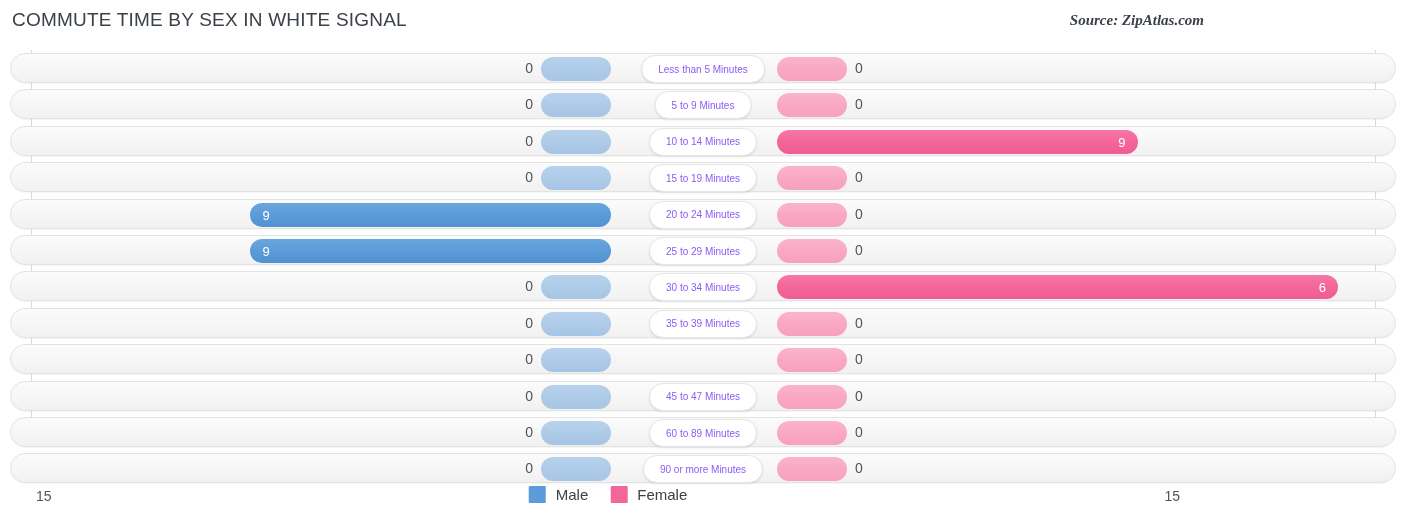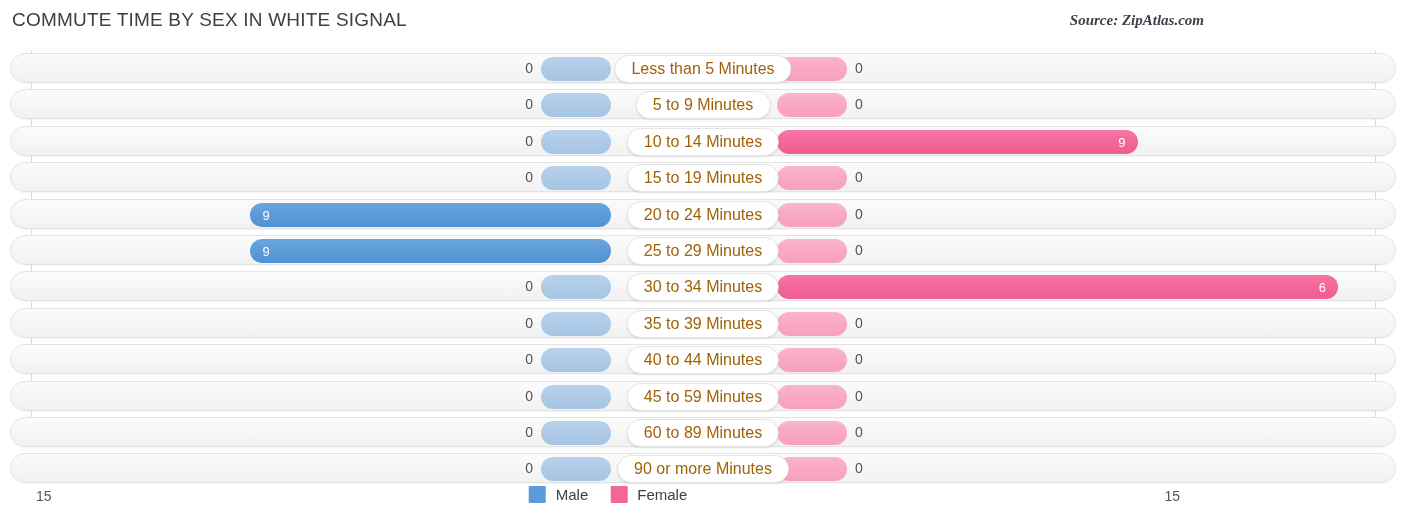--- a/index.html
+++ b/index.html
@@ -76,21 +76,21 @@
   }
 
   .cat-pill {
     position: absolute; top: 1px; height: 28px;
     left: 50%; transform: translateX(-50%);
     background: #ffffff;
     border: 1px solid #e6e6e6;
     border-radius: 14px;
     display: flex; align-items: center; justify-content: center;
     padding: 0 16px;
-    font-size: 16px; color: #a16207; white-space: nowrap;
+    font-size: 10px; color: #8b5cf6; white-space: nowrap;
     box-shadow: 0 1px 2px rgba(0,0,0,0.10);
   }
 
   
   .axis-label {
     position: absolute; top: 488px;
     font-size: 14px; color: #50555c;
   }
   .axis-label.left  { left: 36px; }
   .axis-label.right { right: 36px; }
@@ -174,28 +174,27 @@
           <span class="out-val" style="left: 522px; transform: translate(-100%, -50%);">0</span>
           <div class="bar female zero" style="left: 766px; width: 70px;"></div>
           <span class="out-val" style="left: 844px;">0</span>
           <div class="cat-pill">35 to 39 Minutes</div>
         </div>
         <div class="row" style="top: 294.2px;">
           <div class="bar male zero" style="left: 530px; width: 70px;"></div>
           <span class="out-val" style="left: 522px; transform: translate(-100%, -50%);">0</span>
           <div class="bar female zero" style="left: 766px; width: 70px;"></div>
           <span class="out-val" style="left: 844px;">0</span>
-          <div class="cat-pill">40 to 44 Minutes</div>
         </div>
         <div class="row" style="top: 330.6px;">
           <div class="bar male zero" style="left: 530px; width: 70px;"></div>
           <span class="out-val" style="left: 522px; transform: translate(-100%, -50%);">0</span>
           <div class="bar female zero" style="left: 766px; width: 70px;"></div>
           <span class="out-val" style="left: 844px;">0</span>
-          <div class="cat-pill">45 to 59 Minutes</div>
+          <div class="cat-pill">45 to 47 Minutes</div>
         </div>
         <div class="row" style="top: 367px;">
           <div class="bar male zero" style="left: 530px; width: 70px;"></div>
           <span class="out-val" style="left: 522px; transform: translate(-100%, -50%);">0</span>
           <div class="bar female zero" style="left: 766px; width: 70px;"></div>
           <span class="out-val" style="left: 844px;">0</span>
           <div class="cat-pill">60 to 89 Minutes</div>
         </div>
         <div class="row" style="top: 403.4px;">
           <div class="bar male zero" style="left: 530px; width: 70px;"></div>

